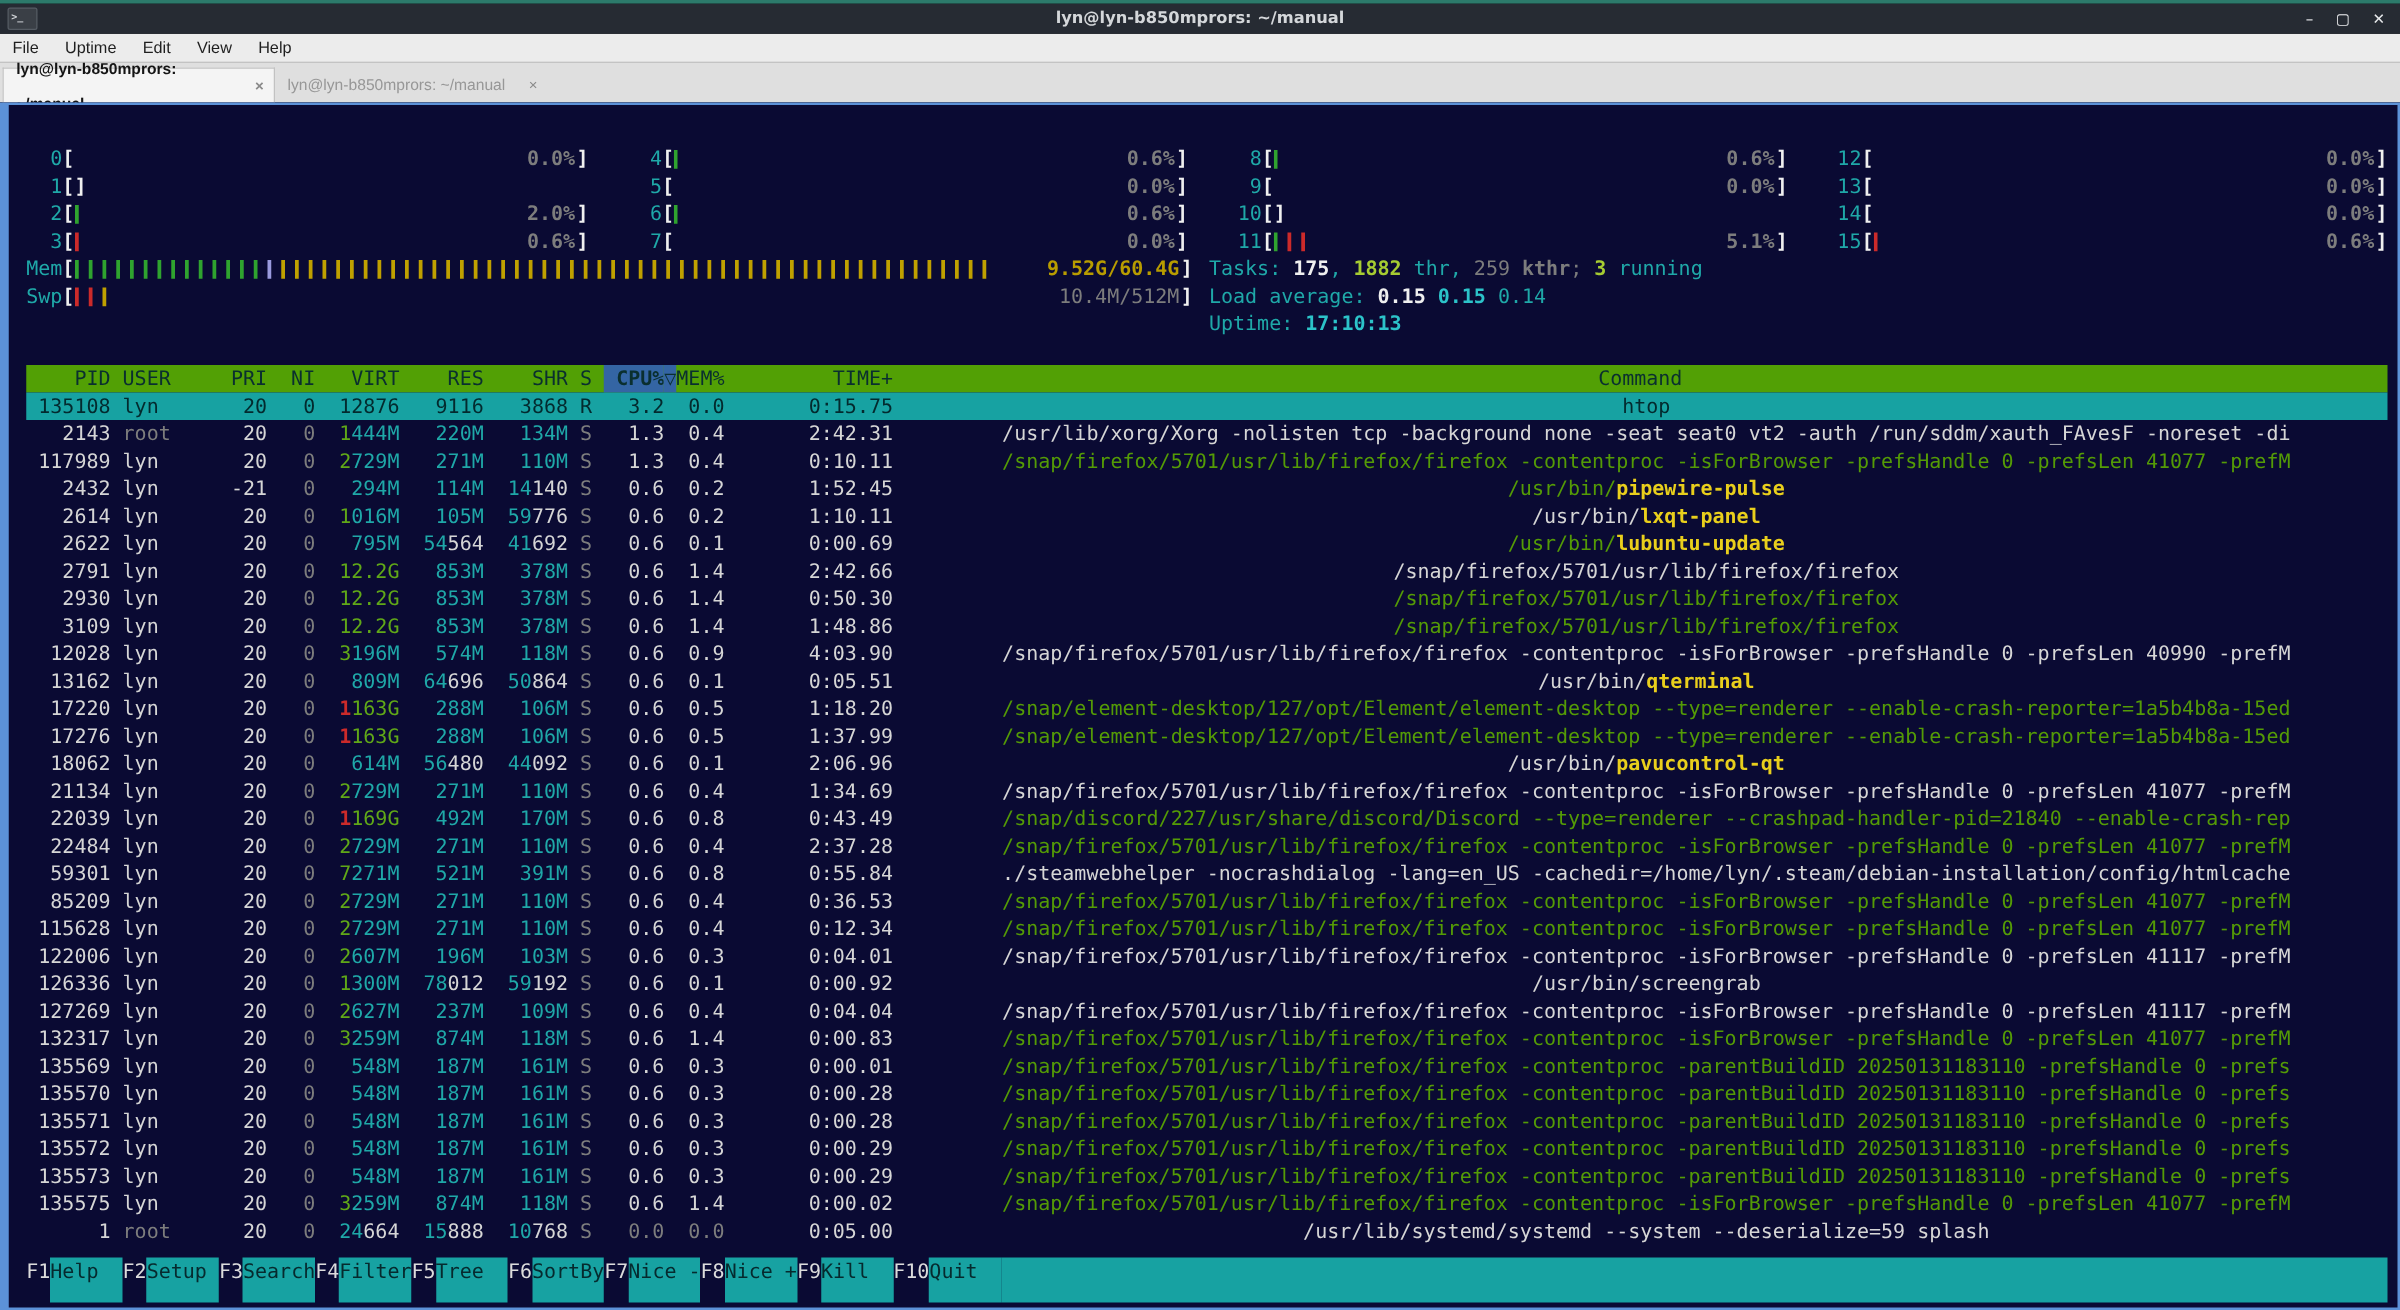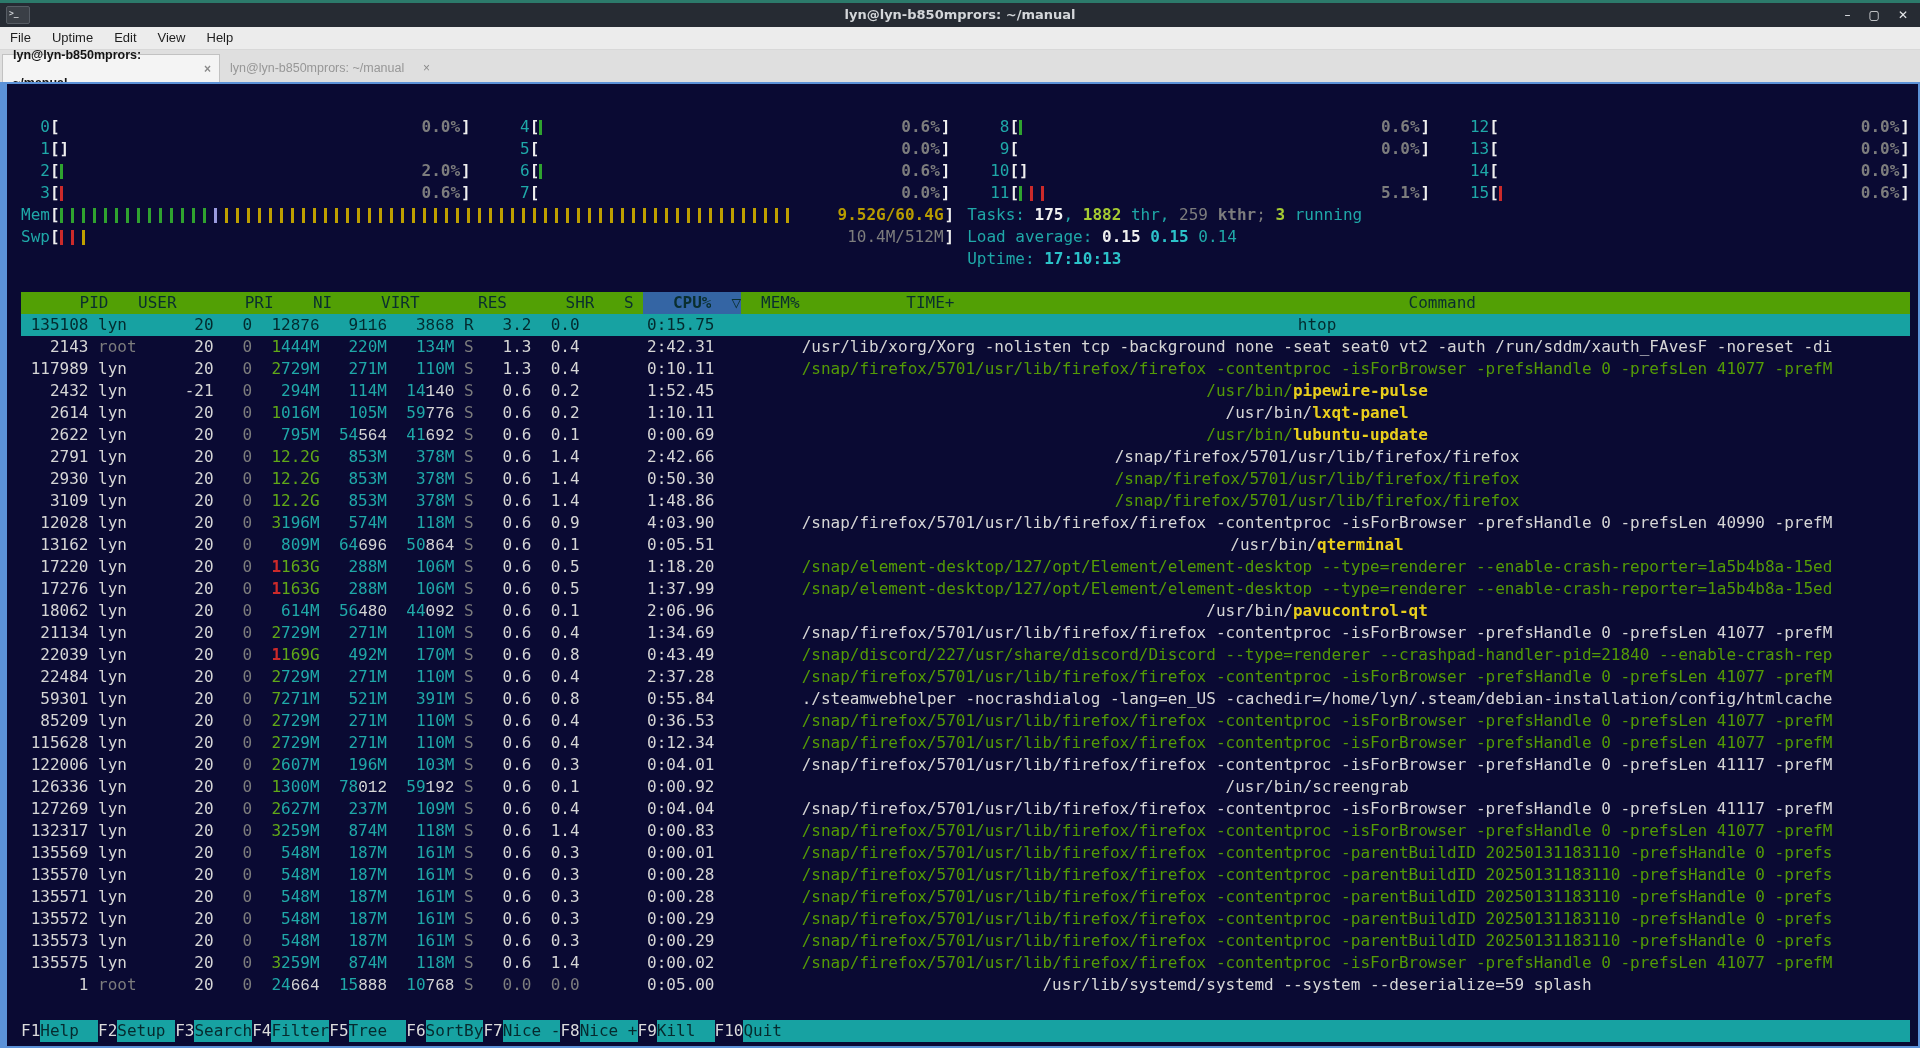--- a/index.html
+++ b/index.html
@@ -55,30 +55,30 @@
   .stab{padding:0 1ch;}
   .stab.active{background:var(--hdrbg);color:#0a1a1a;}
   .stab.io{background:var(--sortbg);color:#9fb3c8;}
   .prow{display:flex;height:22px;white-space:pre;align-items:baseline;}
   .cell{flex:none;margin-right:1ch;overflow:hidden;}
   .r{text-align:right;} .l{text-align:left;} .c{text-align:center;}
   .w1{width:1ch;}.w3{width:3ch;}.w4{width:4ch;}.w5{width:5ch;}.w6{width:6ch;}
   .w7{width:7ch;}.w13{width:13ch;}
   .cmd{flex:1;margin-right:0;text-align:center;}
   .phead{background:var(--hdrbg);color:var(--hdrfg);}
-  .phead .cell{margin-right:1ch;padding-left:20px;}
+  .phead .cell{margin-right:1ch;}
   .phead .mr0{margin-right:0;font-weight:bold;}
   .sortcell{background:var(--sortbg);}
   .wt{color:var(--white);}
-  .mc{color:var(--cyan);} .mw{color:var(--white);font-family:Liberation Mono, monospace;} .mg{color:#60a818;} .mr{color:var(--tickr);font-weight:bold;}
+  .mc{color:var(--cyan);} .mw{color:var(--white);} .mg{color:#60a818;} .mr{color:var(--tickr);font-weight:bold;}
   .cw{color:var(--white);} .cg{color:var(--cmdg);} .cyel{color:var(--cmdy);font-weight:bold;}
   .prow.selected{background:var(--selbg);}
   .prow.selected span{color:var(--selfg) !important;font-weight:normal !important;}
   .rows{flex:none;}
-  .fbar{margin-top:auto;display:flex;height:22px;white-space:pre;}
+  .fbar{margin-top:auto;display:flex;height:36px;white-space:pre;}
   .fk-key{color:#dcdcdc;flex:none;}
   .fk-label{background:var(--fbar);color:#062a2e;flex:none;}
   .fk-fill{background:var(--fbar);flex:1;}
 </style>
 </head>
 <body>
 
 <div class="accent"></div>
 
 <div class="titlebar">

